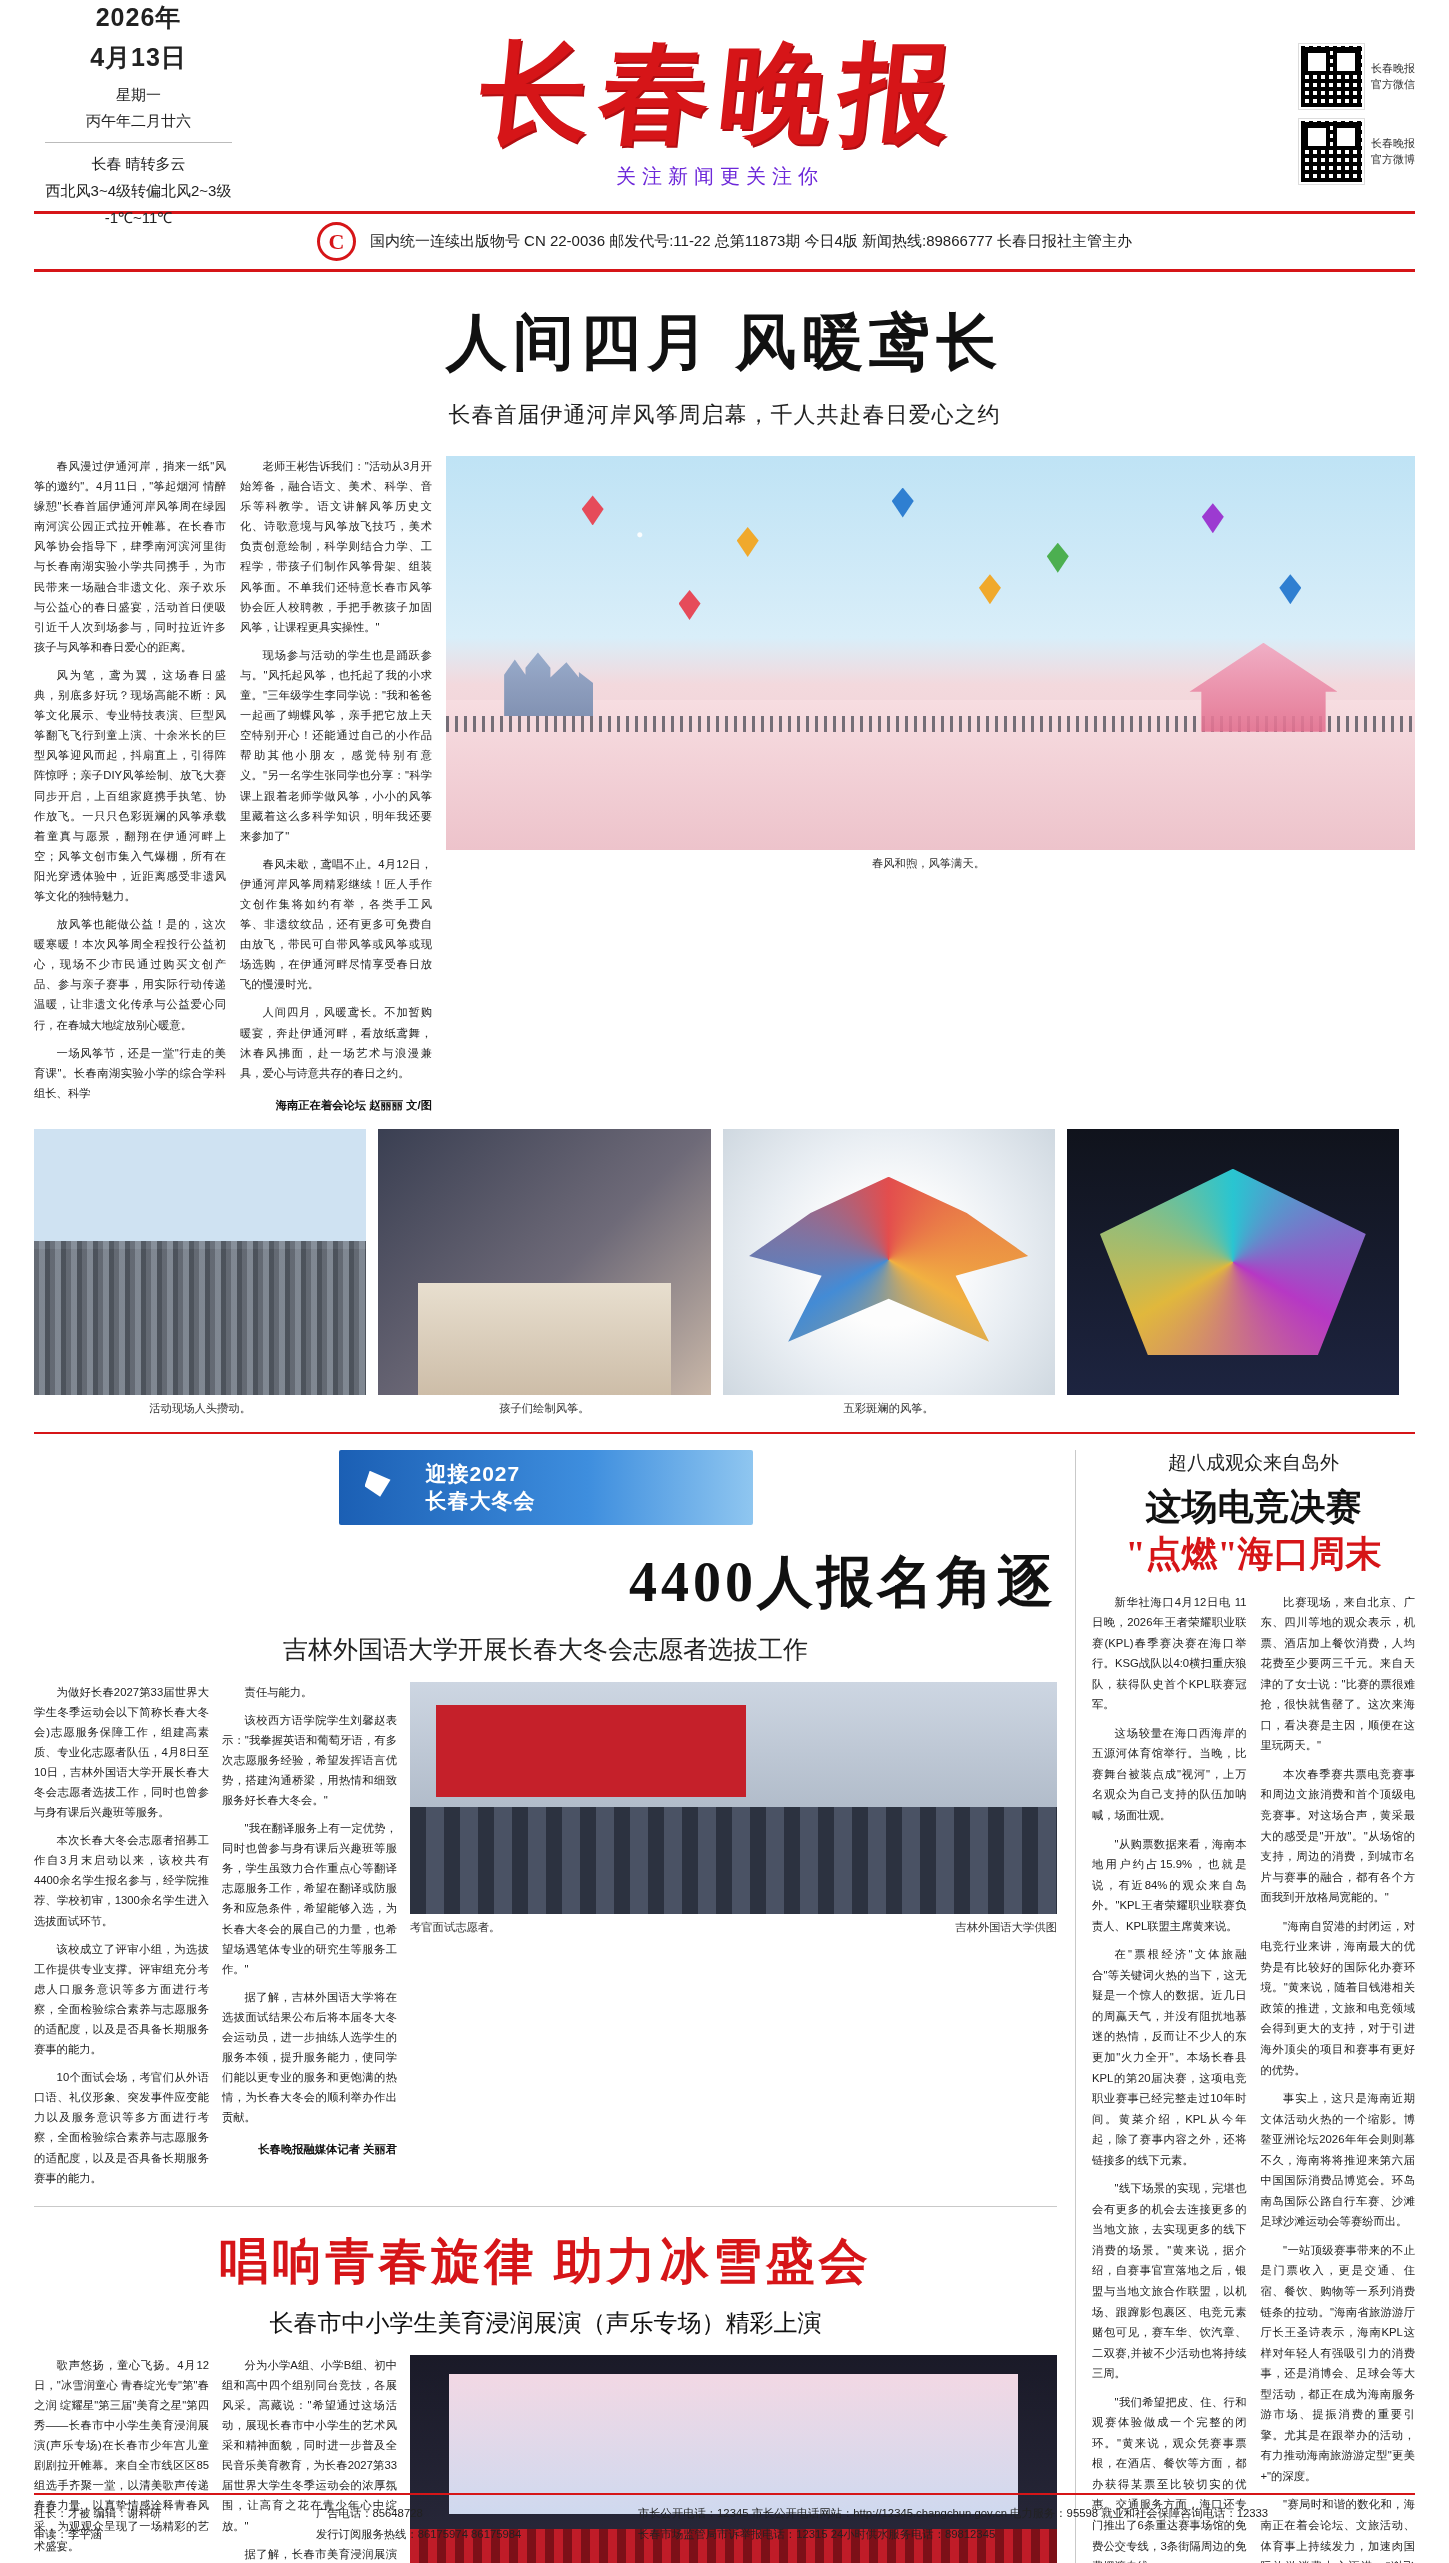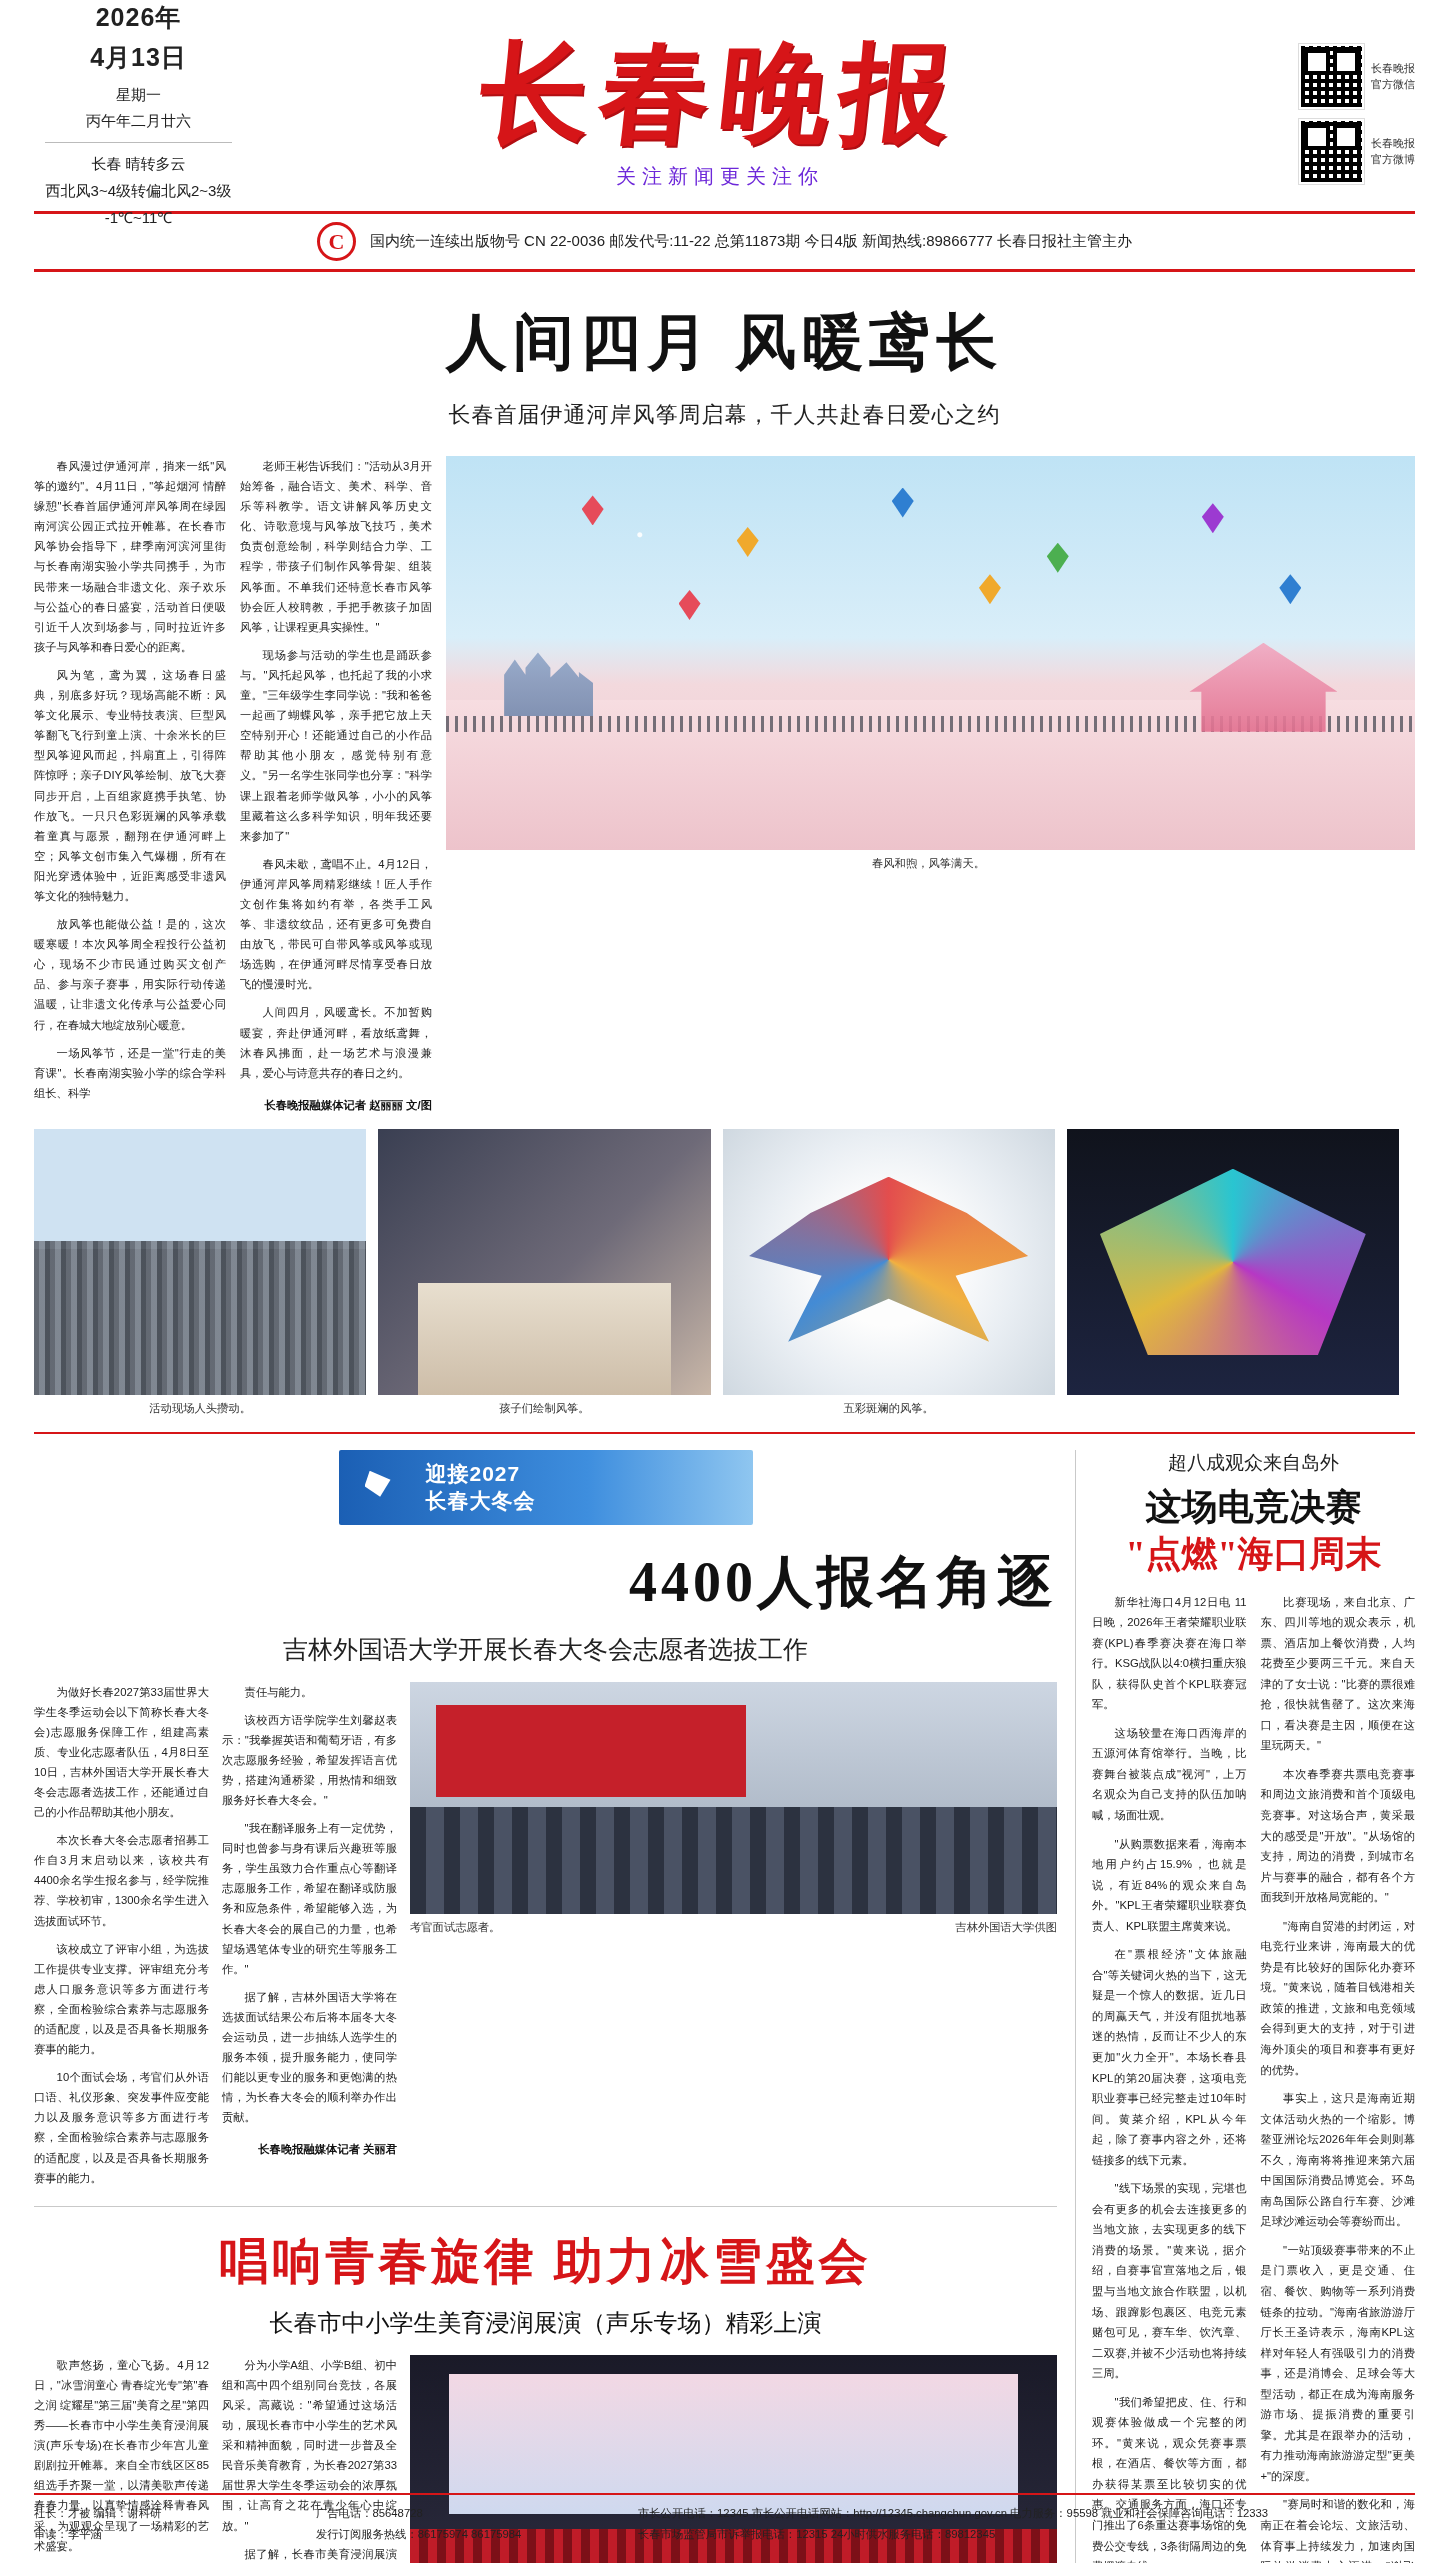--- a/index.html
+++ b/index.html
@@ -414,21 +414,21 @@
       <p>春风漫过伊通河岸，捎来一纸"风筝的邀约"。4月11日，"筝起烟河 情醉缘憩"长春首届伊通河岸风筝周在绿园南河滨公园正式拉开帷幕。在长春市风筝协会指导下，肆季南河滨河里街与长春南湖实验小学共同携手，为市民带来一场融合非遗文化、亲子欢乐与公益心的春日盛宴，活动首日便吸引近千人次到场参与，同时拉近许多孩子与风筝和春日爱心的距离。</p>
       <p>风为笔，鸢为翼，这场春日盛典，别底多好玩？现场高能不断：风筝文化展示、专业特技表演、巨型风筝翻飞飞行到童上演、十余米长的巨型风筝迎风而起，抖扇直上，引得阵阵惊呼；亲子DIY风筝绘制、放飞大赛同步开启，上百组家庭携手执笔、协作放飞。一只只色彩斑斓的风筝承载着童真与愿景，翻翔在伊通河畔上空；风筝文创市集入气爆棚，所有在阳光穿透体验中，近距离感受非遗风筝文化的独特魅力。</p>
       <p>放风筝也能做公益！是的，这次暖寒暖！本次风筝周全程投行公益初心，现场不少市民通过购买文创产品、参与亲子赛事，用实际行动传递温暖，让非遗文化传承与公益爱心同行，在春城大地绽放别心暖意。</p>
       <p>一场风筝节，还是一堂"行走的美育课"。长春南湖实验小学的综合学科组长、科学</p>
     </div>
     <div class="col-text">
       <p>老师王彬告诉我们："活动从3月开始筹备，融合语文、美术、科学、音乐等科教学。语文讲解风筝历史文化、诗歌意境与风筝放飞技巧，美术负责创意绘制，科学则结合力学、工程学，带孩子们制作风筝骨架、组装风筝面。不单我们还特意长春市风筝协会匠人校聘教，手把手教孩子加固风筝，让课程更具实操性。"</p>
       <p>现场参与活动的学生也是踊跃参与。"风托起风筝，也托起了我的小求童。"三年级学生李同学说："我和爸爸一起画了蝴蝶风筝，亲手把它放上天空特别开心！还能通过自己的小作品帮助其他小朋友，感觉特别有意义。"另一名学生张同学也分享："科学课上跟着老师学做风筝，小小的风筝里藏着这么多科学知识，明年我还要来参加了"</p>
       <p>春风未歇，鸢唱不止。4月12日，伊通河岸风筝周精彩继续！匠人手作文创作集将如约有举，各类手工风筝、非遗纹纹品，还有更多可免费自由放飞，带民可自带风筝或风筝或现场选购，在伊通河畔尽情享受春日放飞的慢漫时光。</p>
       <p>人间四月，风暖鸢长。不加暂购暖宴，奔赴伊通河畔，看放纸鸢舞，沐春风拂面，赴一场艺术与浪漫兼具，爱心与诗意共存的春日之约。</p>
-      <div class="byline">长春晚报融媒体记者 赵丽丽 文/图</div>
+      <div class="byline">海南正在着会论坛 赵丽丽 文/图</div>
     </div>
     <div class="lead-photo">
       <div class="kitephoto">
         <div class="ground"></div>
         <div class="crowd"></div>
         <div class="castle"></div>
         <div class="pavilion"></div>
         <div class="kite" style="left:14%;top:10%"></div>
         <div class="kite" style="left:30%;top:18%;background:#f0a92c"></div>
         <div class="kite" style="left:46%;top:8%;background:#2f7fd1"></div>
@@ -473,21 +473,21 @@
           <div>迎接2027</div>
           <div>长春大冬会</div>
         </div>
       </div>
 
       <div class="big-head">4400人报名角逐</div>
       <div class="big-sub">吉林外国语大学开展长春大冬会志愿者选拔工作</div>
 
       <div class="mid-body">
         <div class="mcol">
-          <p>为做好长春2027第33届世界大学生冬季运动会以下简称长春大冬会)志愿服务保障工作，组建高素质、专业化志愿者队伍，4月8日至10日，吉林外国语大学开展长春大冬会志愿者选拔工作，还能通过自己的小作品帮助其他小朋友。</p>
+          <p>为做好长春2027第33届世界大学生冬季运动会以下简称长春大冬会)志愿服务保障工作，组建高素质、专业化志愿者队伍，4月8日至10日，吉林外国语大学开展长春大冬会志愿者选拔工作，同时也曾参与身有课后兴趣班等服务。</p>
           <p>本次长春大冬会志愿者招募工作自3月末启动以来，该校共有4400余名学生报名参与，经学院推荐、学校初审，1300余名学生进入选拔面试环节。</p>
           <p>该校成立了评审小组，为选拔工作提供专业支撑。评审组充分考虑人口服务意识等多方面进行考察，全面检验综合素养与志愿服务的适配度，以及是否具备长期服务赛事的能力。</p>
           <p>10个面试会场，考官们从外语口语、礼仪形象、突发事件应变能力以及服务意识等多方面进行考察，全面检验综合素养与志愿服务的适配度，以及是否具备长期服务赛事的能力。</p>
         </div>
         <div class="mcol">
           <p>责任与能力。</p>
           <p>该校西方语学院学生刘馨赵表示："我拳握英语和葡萄牙语，有多次志愿服务经验，希望发挥语言优势，搭建沟通桥梁，用热情和细致服务好长春大冬会。"</p>
           <p>"我在翻译服务上有一定优势，同时也曾参与身有课后兴趣班等服务，学生虽致力合作重点心等翻译志愿服务工作，希望在翻译或防服务和应急条件，希望能够入选，为长春大冬会的展自己的力量，也希望场遇笔体专业的研究生等服务工作。"</p>
           <p>据了解，吉林外国语大学将在选拔面试结果公布后将本届冬大冬会运动员，进一步抽练人选学生的服务本领，提升服务能力，使同学们能以更专业的服务和更饱满的热情，为长春大冬会的顺利举办作出贡献。</p>
           <div class="byline">长春晚报融媒体记者 关丽君</div>

